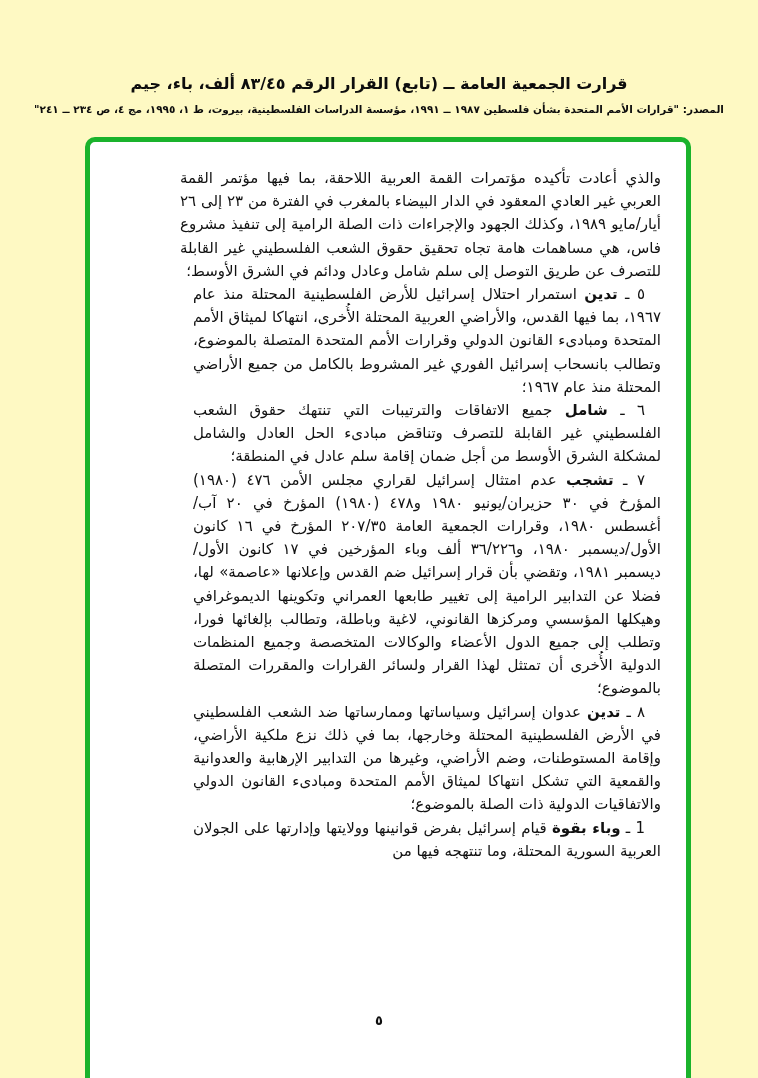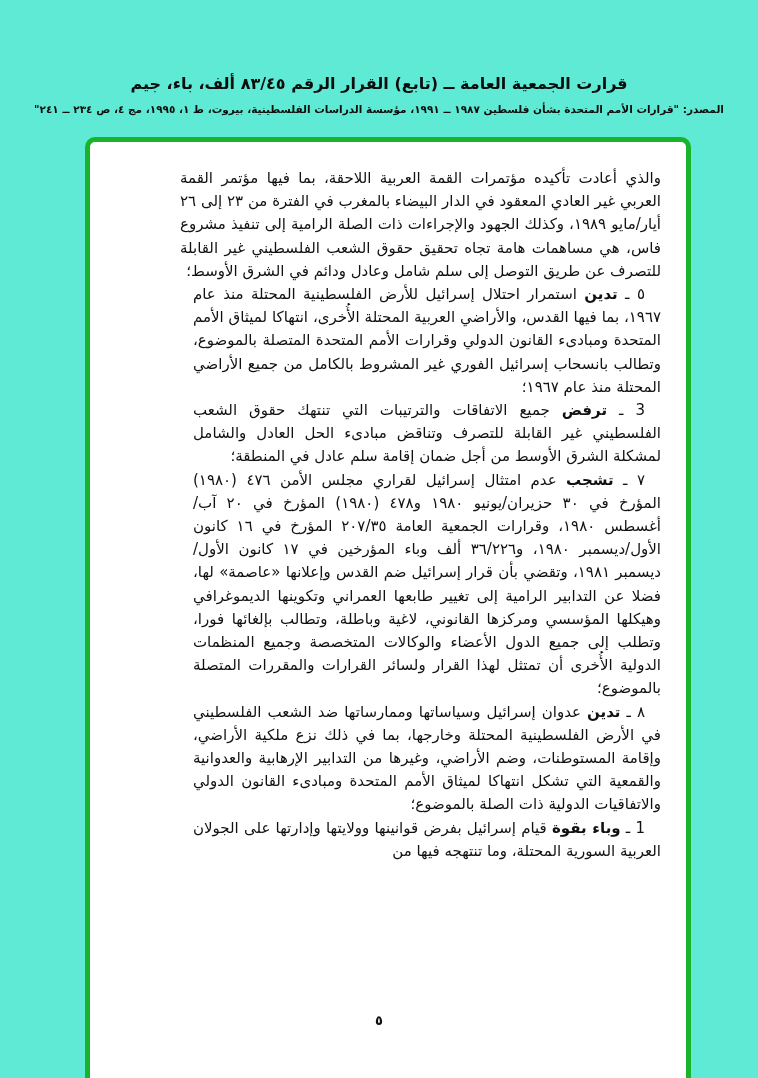--- a/index.html
+++ b/index.html
@@ -4,21 +4,21 @@
 <style>
   html, body {
     margin: 0;
     padding: 0;
     background: #ffffff;
   }
   .page {
     position: relative;
     width: 758px;
     height: 1078px;
-    background: #5eead4;
+    background: #fef9c3;
     font-family: "DejaVu Sans", sans-serif;
     color: #111111;
     overflow: hidden;
   }
   .doc-title {
     position: absolute;
     top: 74px;
     left: 0;
     width: 758px;
     margin: 0;
@@ -94,21 +94,21 @@
 <div class="page">
 
   <h1 class="doc-title">قرارت الجمعية العامة ــ (تابع) القرار الرقم ٨٣/٤٥ ألف، باء، جيم</h1>
 
   <div class="doc-source">المصدر: "قرارات الأمم المتحدة بشأن فلسطين ١٩٨٧ ــ ١٩٩١، مؤسسة الدراسات الفلسطينية، بيروت، ط ١، ١٩٩٥، مج ٤، ص ٢٣٤ ــ ٢٤١"</div>
 
   <div class="content-frame" style="border-color: rgb(26, 179, 44);">
     <div class="text-col" id="paragraphs">
         <p class="para">والذي أعادت تأكيده مؤتمرات القمة العربية اللاحقة، بما فيها مؤتمر القمة العربي غير العادي المعقود في الدار البيضاء بالمغرب في الفترة من ٢٣ إلى ٢٦ أيار/مايو ١٩٨٩، وكذلك الجهود والإجراءات ذات الصلة الرامية إلى تنفيذ مشروع فاس، هي مساهمات هامة تجاه تحقيق حقوق الشعب الفلسطيني غير القابلة للتصرف عن طريق التوصل إلى سلم شامل وعادل ودائم في الشرق الأوسط؛</p>
         <p class="para numbered"><span class="clause-number">٥ ـ </span><span class="clause-verb">تدين</span> استمرار احتلال إسرائيل للأرض الفلسطينية المحتلة منذ عام ١٩٦٧، بما فيها القدس، والأراضي العربية المحتلة الأُخرى، انتهاكا لميثاق الأمم المتحدة ومبادىء القانون الدولي وقرارات الأمم المتحدة المتصلة بالموضوع، وتطالب بانسحاب إسرائيل الفوري غير المشروط بالكامل من جميع الأراضي المحتلة منذ عام ١٩٦٧؛</p>
-        <p class="para numbered"><span class="clause-number">3 ـ </span><span class="clause-verb">ترفض</span> جميع الاتفاقات والترتيبات التي تنتهك حقوق الشعب الفلسطيني غير القابلة للتصرف وتناقض مبادىء الحل العادل والشامل لمشكلة الشرق الأوسط من أجل ضمان إقامة سلم عادل في المنطقة؛</p>
+        <p class="para numbered"><span class="clause-number">٦ ـ </span><span class="clause-verb">شامل</span> جميع الاتفاقات والترتيبات التي تنتهك حقوق الشعب الفلسطيني غير القابلة للتصرف وتناقض مبادىء الحل العادل والشامل لمشكلة الشرق الأوسط من أجل ضمان إقامة سلم عادل في المنطقة؛</p>
         <p class="para numbered"><span class="clause-number">٧ ـ </span><span class="clause-verb">تشجب</span> عدم امتثال إسرائيل لقراري مجلس الأمن ٤٧٦ (١٩٨٠) المؤرخ في ٣٠ حزيران/يونيو ١٩٨٠ و٤٧٨ (١٩٨٠) المؤرخ في ٢٠ آب/أغسطس ١٩٨٠، وقرارات الجمعية العامة ٢٠٧/٣٥ المؤرخ في ١٦ كانون الأول/ديسمبر ١٩٨٠، و٣٦/٢٢٦ ألف وباء المؤرخين في ١٧ كانون الأول/ديسمبر ١٩٨١، وتقضي بأن قرار إسرائيل ضم القدس وإعلانها «عاصمة» لها، فضلا عن التدابير الرامية إلى تغيير طابعها العمراني وتكوينها الديموغرافي وهيكلها المؤسسي ومركزها القانوني، لاغية وباطلة، وتطالب بإلغائها فورا، وتطلب إلى جميع الدول الأعضاء والوكالات المتخصصة وجميع المنظمات الدولية الأُخرى أن تمتثل لهذا القرار ولسائر القرارات والمقررات المتصلة بالموضوع؛</p>
         <p class="para numbered"><span class="clause-number">٨ ـ </span><span class="clause-verb">تدين</span> عدوان إسرائيل وسياساتها وممارساتها ضد الشعب الفلسطيني في الأرض الفلسطينية المحتلة وخارجها، بما في ذلك نزع ملكية الأراضي، وإقامة المستوطنات، وضم الأراضي، وغيرها من التدابير الإرهابية والعدوانية والقمعية التي تشكل انتهاكا لميثاق الأمم المتحدة ومبادىء القانون الدولي والاتفاقيات الدولية ذات الصلة بالموضوع؛</p>
         <p class="para numbered"><span class="clause-number">1 ـ </span><span class="clause-verb">وباء بقوة</span> قيام إسرائيل بفرض قوانينها وولايتها وإدارتها على الجولان العربية السورية المحتلة، وما تنتهجه فيها من</p>
       </div>
   </div>
 
   <div class="page-number">٥</div>
 
 </div>
 

